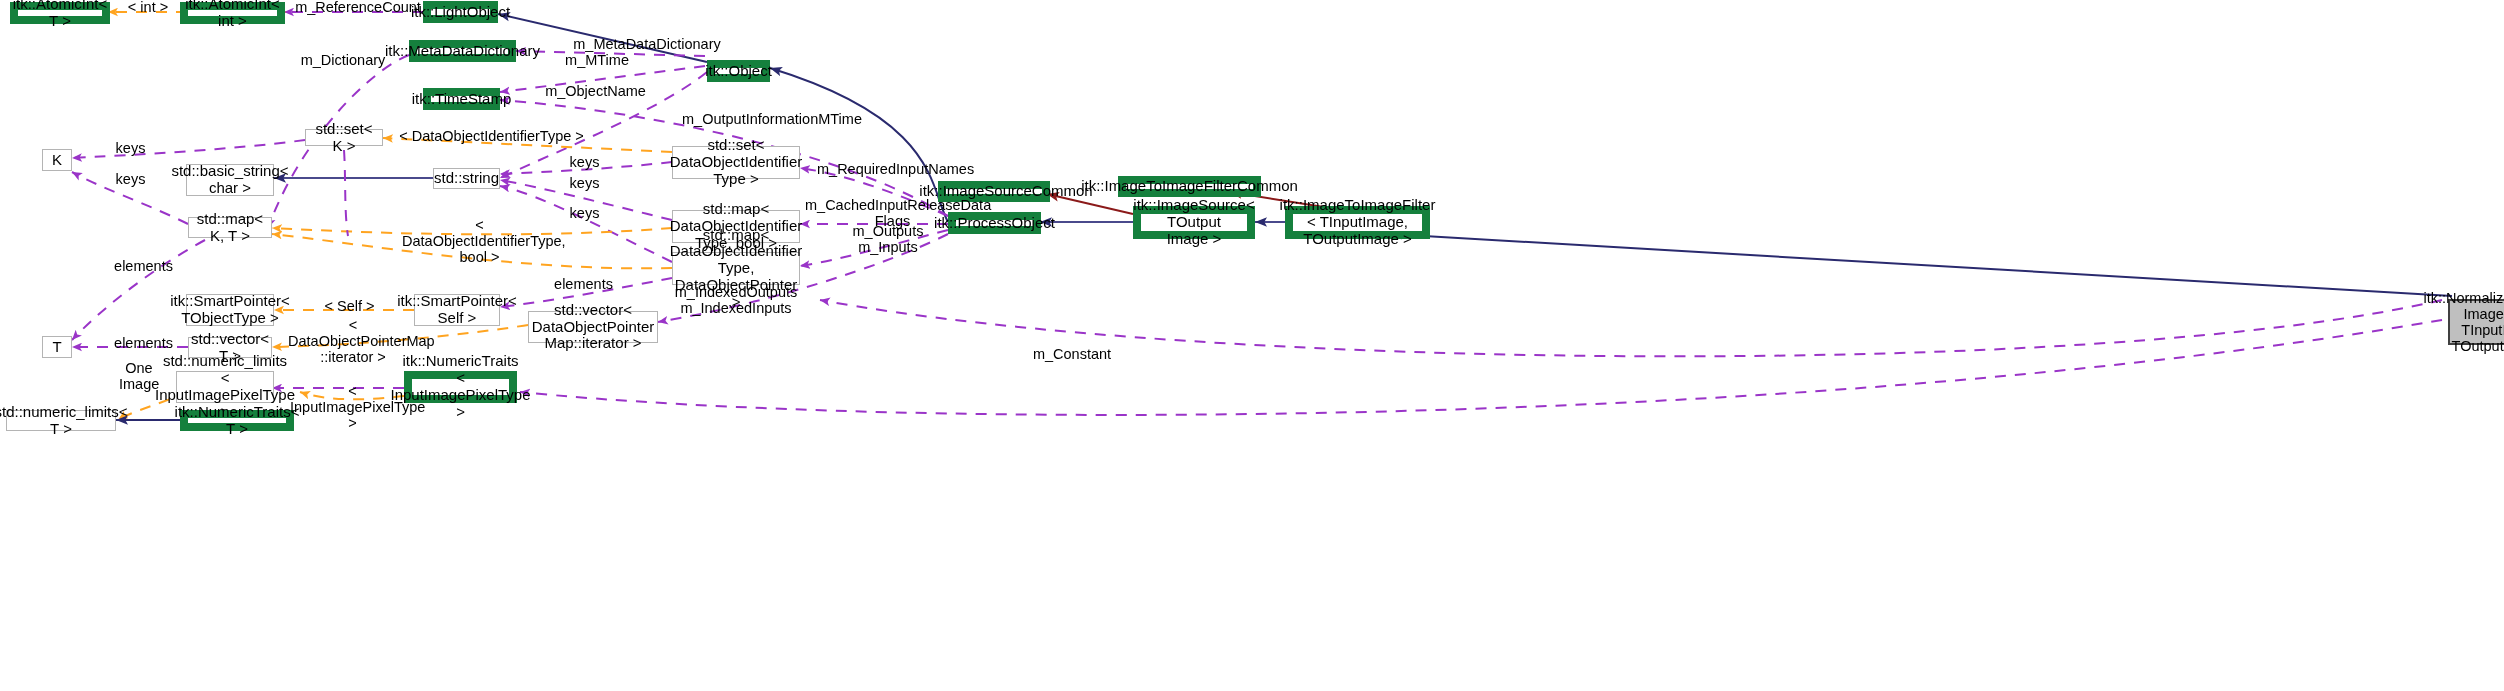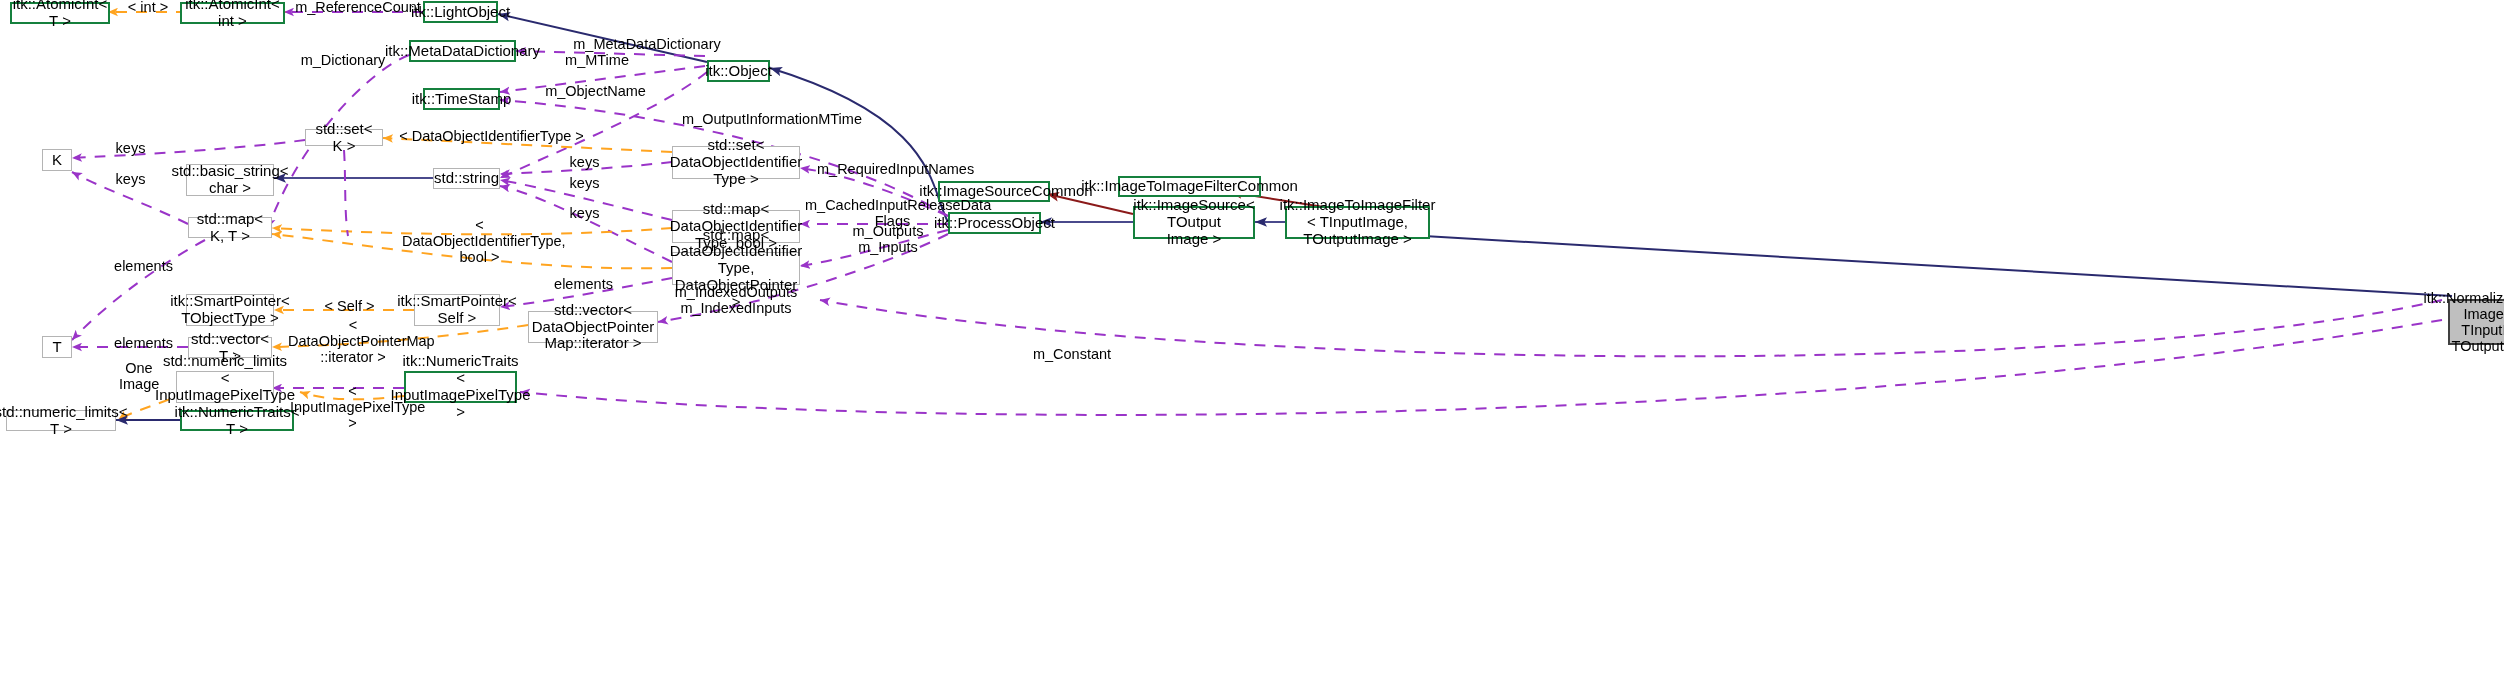--- a/index.html
+++ b/index.html
@@ -35,21 +35,21 @@
     line-height: 1.12;
     color: #000000;
     white-space: pre-line;
     padding: 1px 4px;
     z-index: 5;
   }
   .node.light {
     border: 1px solid #b4b4b4;
   }
   .node.dark {
-    border: 2px solid #15803d;
+    border: 8px solid #15803d;
   }
   .node.current {
     border: 2px solid #404040;
     background: #bfbfbf;
   }
   .elabel {
     position: absolute;
     font-size: 14.5px;
     line-height: 1.1;
     color: #000000;

